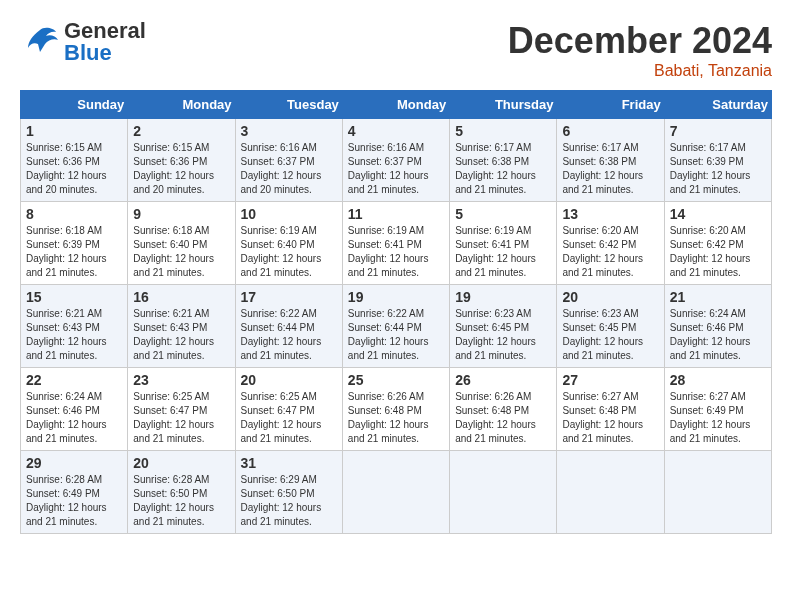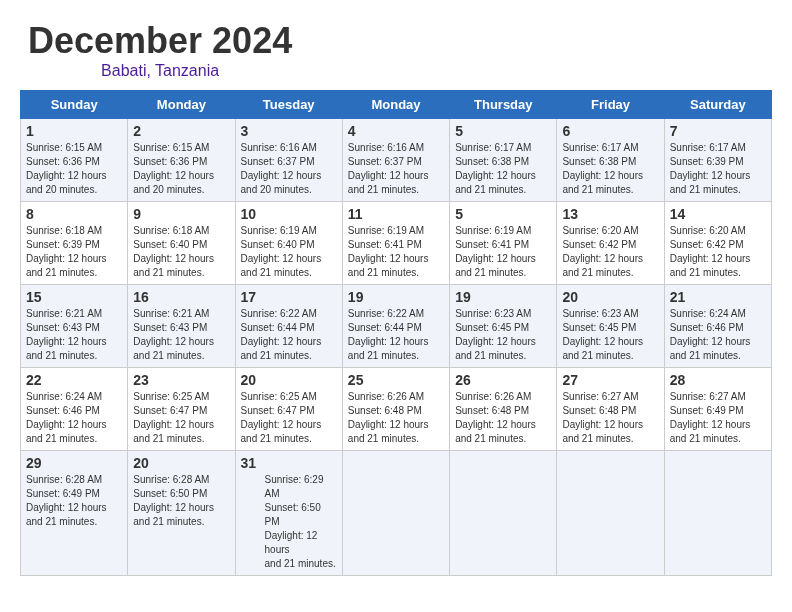--- a/index.html
+++ b/index.html
@@ -22,42 +22,42 @@
       color: #333;
       line-height: 1;
     }
     .logo-blue {
       font-size: 22px;
       font-weight: bold;
       color: #1a6fc4;
       line-height: 1;
     }
     .title-block {
-      text-align: center;
+      text-align: right;
       margin-left: 8px;
     }
     .month-title {
       font-size: 36px;
       font-weight: bold;
       color: #333;
     }
     .location-title {
       font-size: 16px;
-      color: #4c1d95;
+      color: #c2410c;
     }
     table {
       width: 100%;
       border-collapse: collapse;
       font-size: 11px;
     }
     thead tr th {
       background-color: #2a6ebd;
       color: #fff;
-      text-align: center;
-      padding: 6px 20px;
+      text-align: right;
+      padding: 6px 3px;
       font-size: 13px;
       font-weight: bold;
       border: 1px solid #2a6ebd;
     }
     tbody tr td {
       border: 1px solid #ccc;
       vertical-align: top;
       padding: 4px 5px;
       width: 14.28%;
       min-height: 80px;
@@ -90,20 +90,31 @@
     }
     .logo-text-group {
       display: flex;
       flex-direction: column;
     }
   </style>
 </head>
 <body>
 
 <div class="header">
+  <div class="logo-container">
+    <div style="position:relative; width:40px; height:40px;">
+      <svg viewBox="0 0 40 40" width="40" height="40">
+        <path d="M20 8 C24 4, 34 6, 36 10 C32 9, 28 11, 26 14 C30 12, 36 14, 38 18 C34 16, 28 18, 25 22 L20 30 L18 22 C14 20, 10 22, 8 26 C8 20, 12 14, 20 8Z" fill="#1a6fc4"></path>
+      </svg>
+    </div>
+    <div class="logo-text-group">
+      <span class="logo-general">General</span>
+      <span class="logo-blue">Blue</span>
+    </div>
+  </div>
   <div class="title-block">
     <div class="month-title">December 2024</div>
     <div class="location-title">Babati, Tanzania</div>
   </div>
 </div>
 
 <table>
   <thead>
     <tr>
     <th>Sunday</th>
@@ -330,21 +341,21 @@
         </td>
         <td>
           <span class="day-num">20</span>
           <div class="day-info" style="white-space: pre-line;">Sunrise: 6:28 AM
 Sunset: 6:50 PM
 Daylight: 12 hours
 and 21 minutes.</div>
         </td>
         <td>
           <span class="day-num">31</span>
-          <div class="day-info" style="white-space: pre-line; margin-left: 24px;">Sunrise: 6:29 AM
+          <div class="day-info" style="white-space: pre-line;">Sunrise: 6:29 AM
 Sunset: 6:50 PM
 Daylight: 12 hours
 and 21 minutes.</div>
         </td>
         <td class="empty-cell"></td>
         <td class="empty-cell"></td>
         <td class="empty-cell"></td>
         <td class="empty-cell"></td>
       </tr>
     </tbody>

